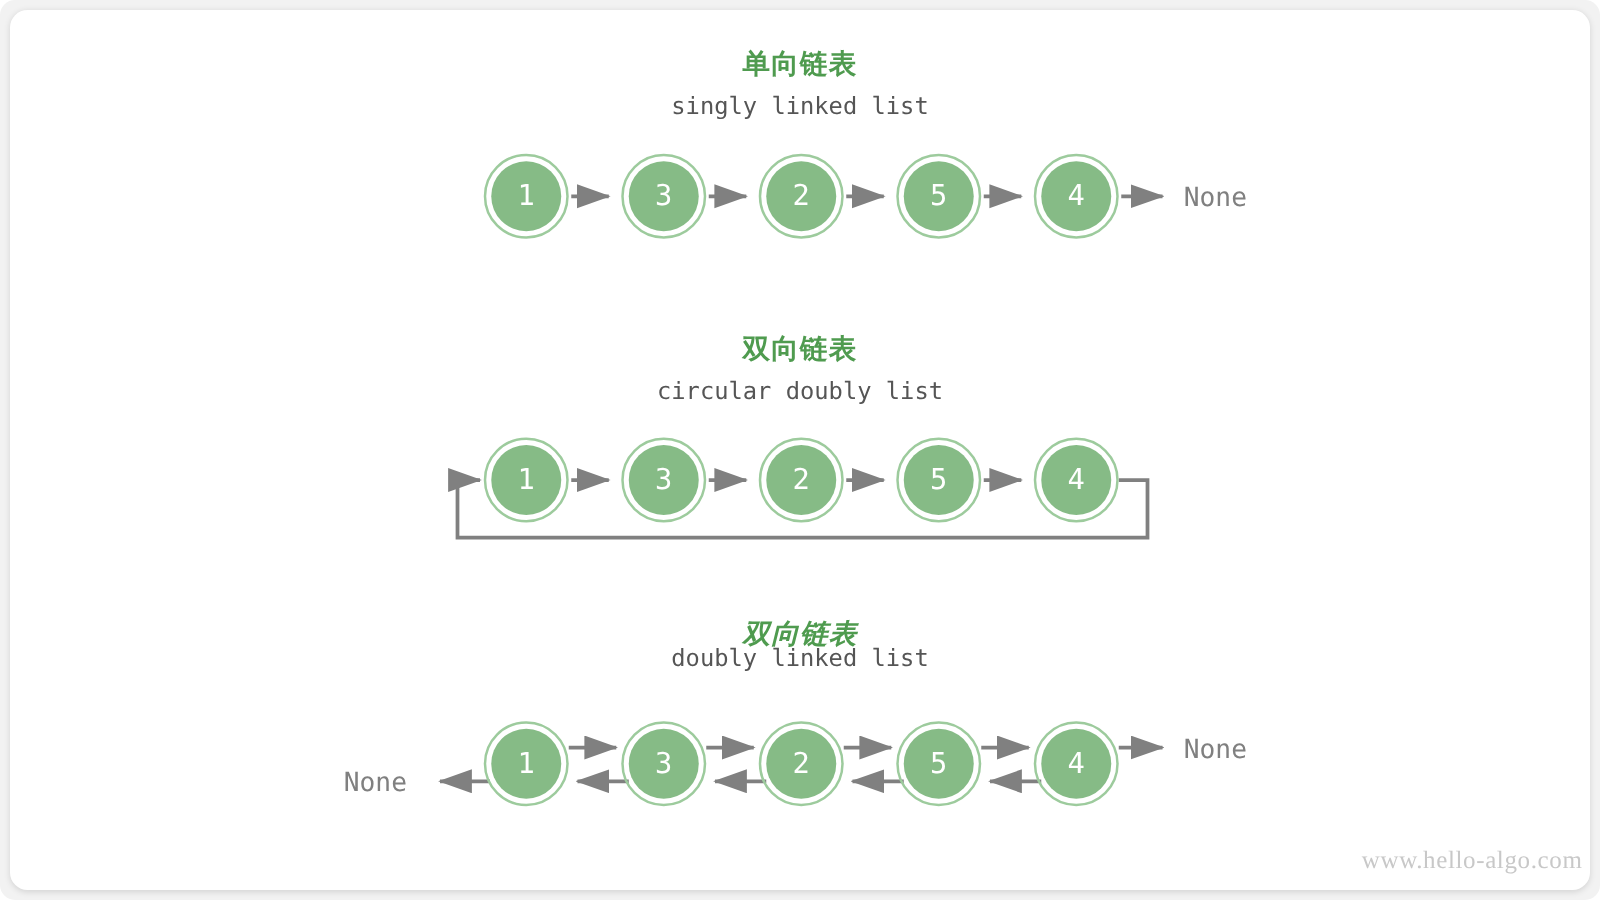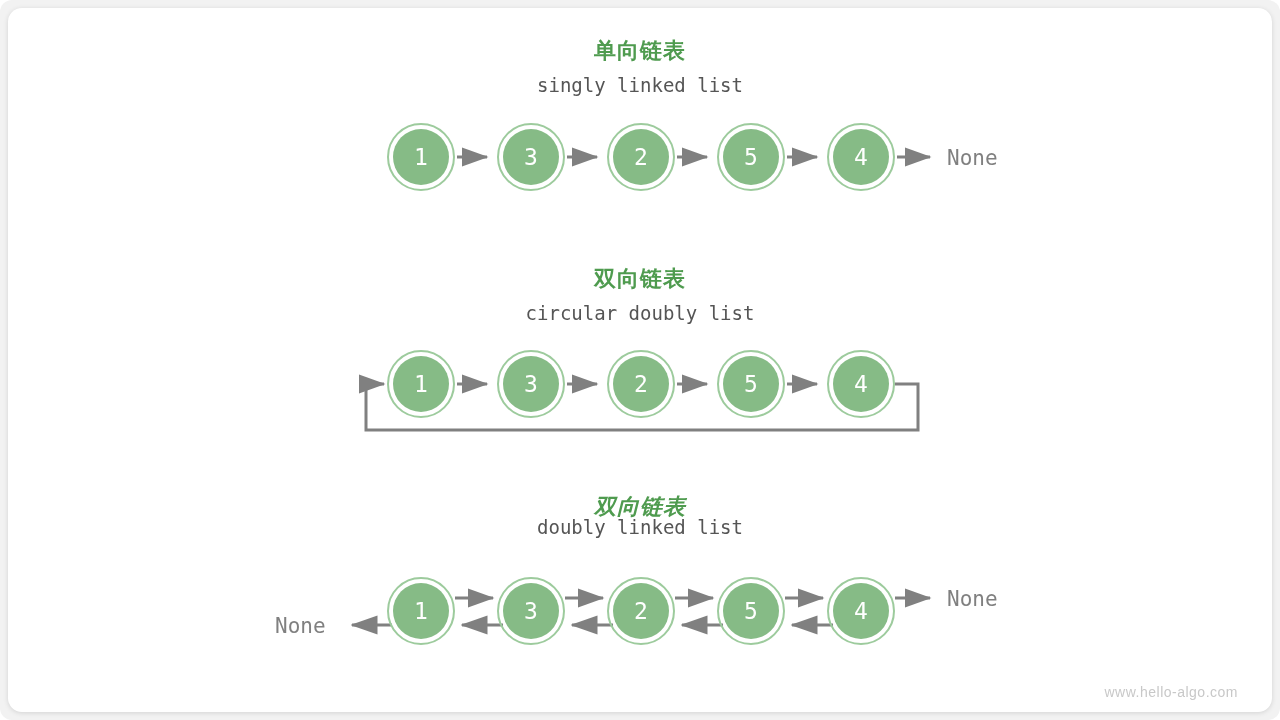--- a/index.html
+++ b/index.html
@@ -52,25 +52,25 @@
     font-size: 19px;
   }
   .grp1 .title-cn { top: 36px; }
   .grp1 .title-en { top: 74px; }
   .grp2 .title-cn { top: 264px; }
   .grp2 .title-en { top: 302px; }
   .grp3 .title-cn { top: 492px; font-style: italic; }
   .grp3 .title-en { top: 516px; }
   .watermark {
     position: absolute;
-    right: 42px;
+    right: 14px;
     bottom: 20px;
     color: #c8c8c8;
-    font-family: Liberation Sans, sans-serif;
-    font-size: 14px;
+    font-family: Liberation Serif, serif;
+    font-size: 20px;
     letter-spacing: 0.5px;
   }
   text.node-label {
     font-family: "DejaVu Sans Mono", monospace;
     font-size: 23px;
     fill: #ffffff;
   }
   text.none-label {
     font-family: "DejaVu Sans Mono", monospace;
     font-size: 21px;

